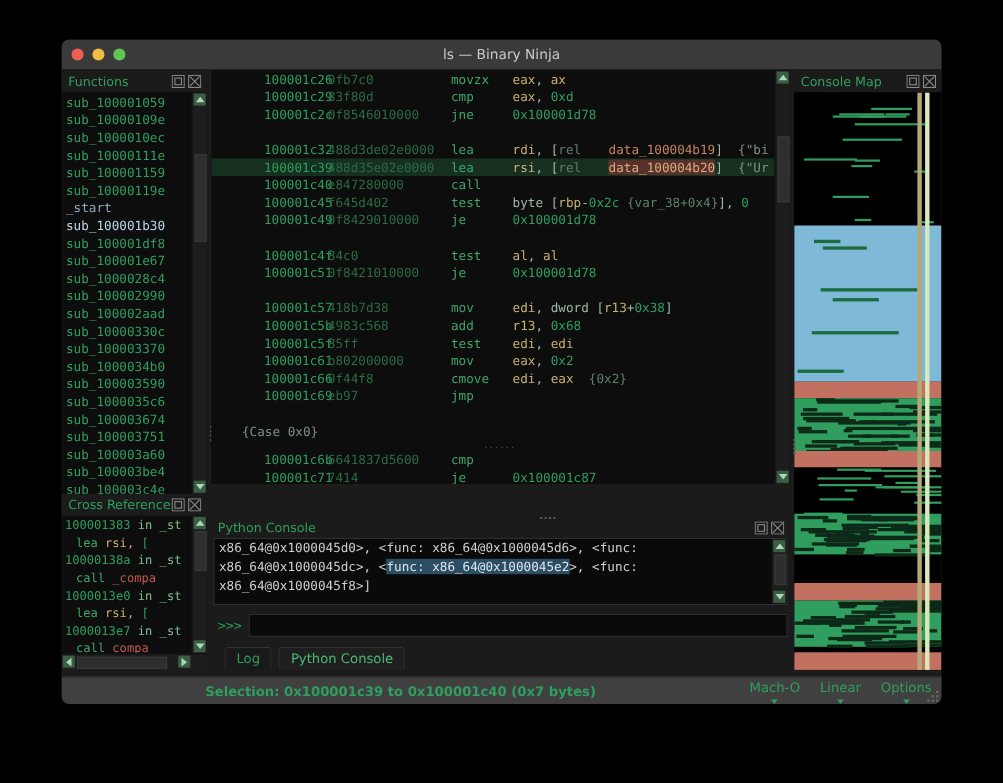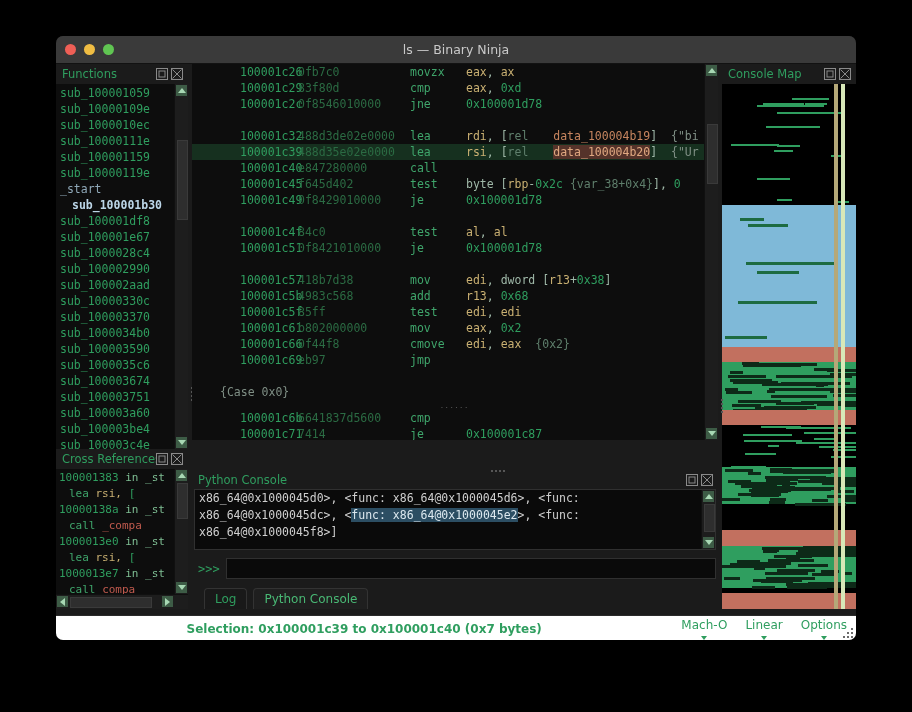--- a/index.html
+++ b/index.html
@@ -78,21 +78,21 @@
   }
   .fn-item {
     font-family: "DejaVu Sans Mono", monospace;
     font-size: 11.5px;
     color: #2f9e5f;
     line-height: 16px;
     padding-left: 4px;
     white-space: nowrap;
   }
   .fn-item.start { color: #8fa8b8; }
-  .fn-item.cur { color: #bcd6e8; font-weight: bold; margin-left: 12px; }
+  .fn-item.cur { color: #bcd6e8; font-weight: normal; }
 
   
   .vsb {
     position: absolute; right: 0; top: 0; bottom: 0;
     width: 13px; background: #1d1d1d;
     border-left: 1px solid #101010;
   }
   .vsb .arrow {
     position: absolute; left: 1px; width: 11px; height: 11px;
     background: #3d5c46;
@@ -305,21 +305,21 @@
   }
   .fm-marker2 {
     position: absolute; top: 0; bottom: 0; width: 4px;
     background: #d8e8b8;
   }
 
   
   .statusbar {
     position: absolute; left: 0; bottom: 0;
     width: 100%; height: 25px;
-    background: #ffffff;
+    background: #404040;
     border-top: 1px solid #2a2a2a;
     display: flex; align-items: center;
   }
   .status-sel {
     flex: 1; text-align: center;
     font-size: 12px; color: #2f9e5f; font-weight: bold;
     font-family: "DejaVu Sans", sans-serif;
   }
   .status-item {
     display: flex; align-items: center; gap: 4px;

